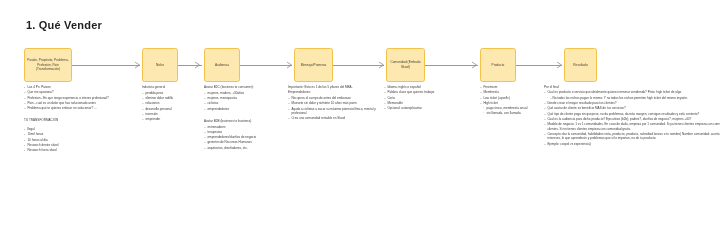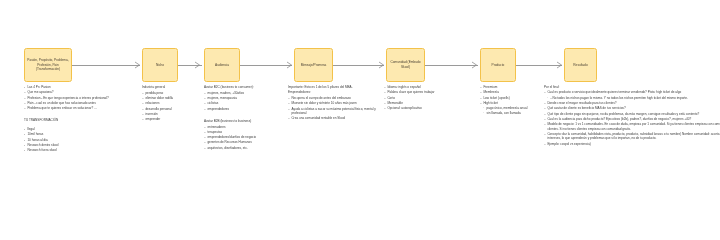--- a/index.html
+++ b/index.html
@@ -75,20 +75,21 @@
   .k3{left:264px;width:92px;}
   .k4{left:360px;width:86px;}
   .k5{left:456px;width:56px;}
   .k6{left:520px;width:192px;}
 </style>
 </head>
 <body>
 
 <div class="slide">
 
+  <div class="title">1. Qué Vender</div>
 
   <div class="flow">
 
     <div class="conn c0"></div>
     <div class="conn c1"></div>
     <div class="conn c2"></div>
     <div class="conn c3"></div>
     <div class="conn c4"></div>
     <div class="conn c5"></div>
 

